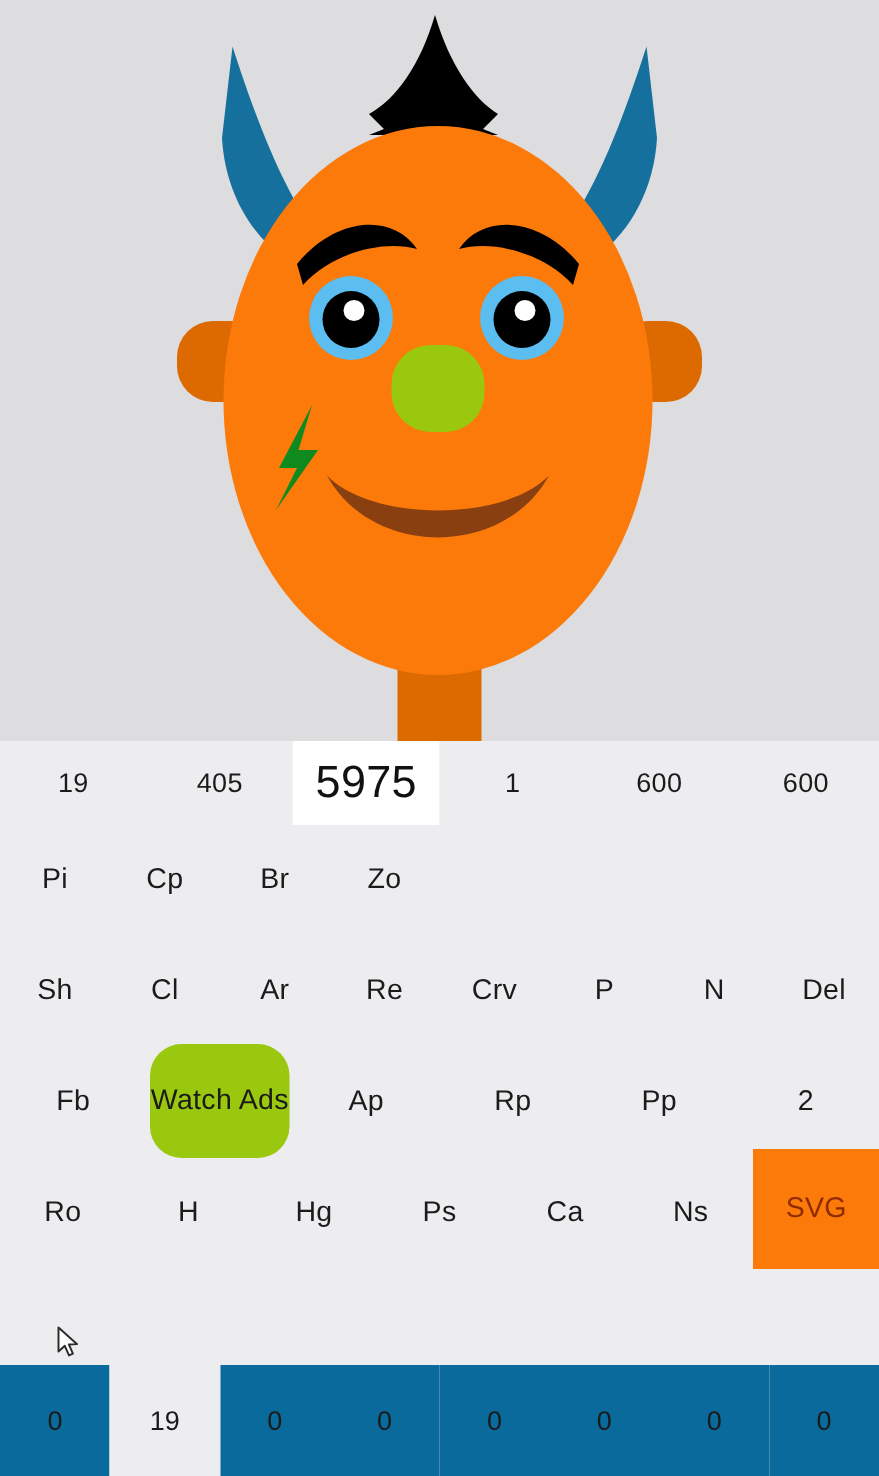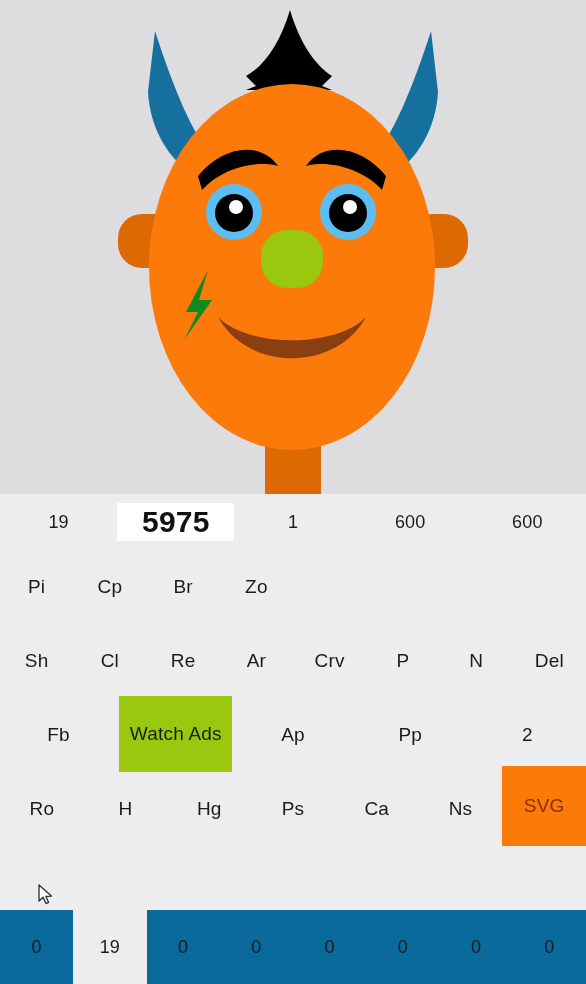--- a/index.html
+++ b/index.html
@@ -56,42 +56,43 @@
     color: #1b1b1b;
     letter-spacing: .2px;
     user-select: none;
   }
   .kcell.num { font-size: 18px; }
   .kcell.empty { color: transparent; }
 
   
   .kcell.display {
     background: #ffffff;
-    height: 38px;
+    height: 56px;
     margin: 0;
     font-size: 30px;
-    font-weight: 700;
+    font-weight: 400;
     color: #111;
     align-self: center;
     border-radius: 1px;
   }
 
   
   .kcell.adbtn { position: relative; }
   .adbtn-inner {
     position: absolute;
     left: 2px; right: 2px;
     top: -2px;
     height: 76px;
     background: #9ac80f;
     display: flex;
     align-items: center;
     justify-content: center;
     font-size: 19px;
     color: #1b1b1b;
+    border-radius: 21px;
   }
 
   
   .kcell.svgbtn { position: relative; }
   .svgbtn-inner {
     position: absolute;
     left: 0; right: 0;
     top: -6px;
     height: 80px;
     background: #fc7a09;
@@ -169,20 +170,21 @@
       <path d="M208 270 L 186 312 L 198 312 L 184 340 L 212 300 L 199 300 Z" fill="#0f8a1e"></path>
 
       <path d="M218 317 C 248 372, 336 372, 366 317 C 336 348, 248 348, 218 317 Z" fill="#8a3f10"></path>
     </svg>
   </div>
 
   <div id="keypad">
 
     <div class="krow first">
       <div class="kcell num">19</div>
+      <div class="kcell num">405</div>
       <div class="kcell display">5975</div>
       <div class="kcell num">1</div>
       <div class="kcell num">600</div>
       <div class="kcell num">600</div>
     </div>
 
     <div class="krow">
       <div class="kcell">Pi</div>
       <div class="kcell">Cp</div>
       <div class="kcell">Br</div>
@@ -190,34 +192,35 @@
       <div class="kcell empty"></div>
       <div class="kcell empty"></div>
       <div class="kcell empty"></div>
       <div class="kcell empty"></div>
     </div>
 
 
     <div class="krow">
       <div class="kcell">Sh</div>
       <div class="kcell">Cl</div>
+      <div class="kcell">Ar</div>
       <div class="kcell">Re</div>
-      <div class="kcell">Ar</div>
       <div class="kcell">Crv</div>
       <div class="kcell">P</div>
       <div class="kcell">N</div>
       <div class="kcell">Del</div>
     </div>
 
     <div class="krow">
       <div class="kcell">Fb</div>
       <div class="kcell adbtn">
         <span class="adbtn-inner">Watch Ads</span>
       </div>
       <div class="kcell">Ap</div>
+      <div class="kcell">Rp</div>
       <div class="kcell">Pp</div>
       <div class="kcell">2</div>
     </div>
 
     <div class="krow">
       <div class="kcell">Ro</div>
       <div class="kcell">H</div>
       <div class="kcell">Hg</div>
       <div class="kcell">Ps</div>
       <div class="kcell">Ca</div>

